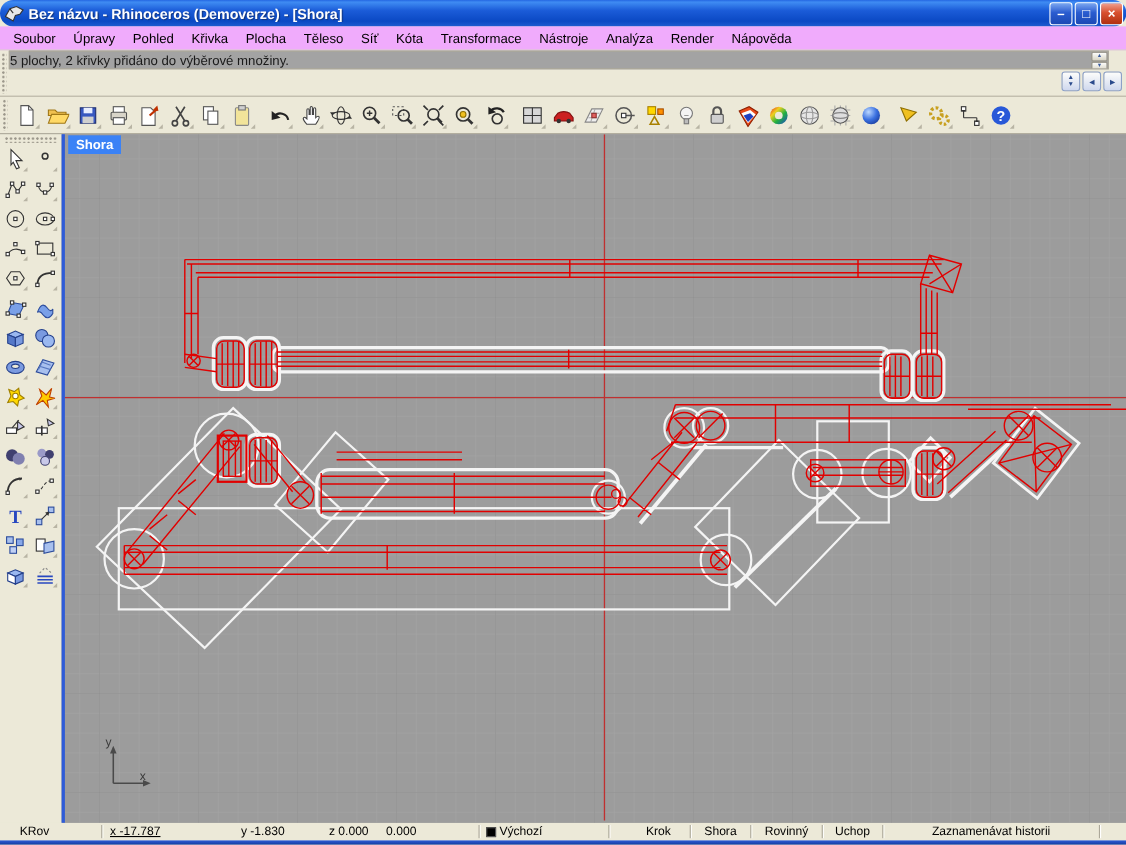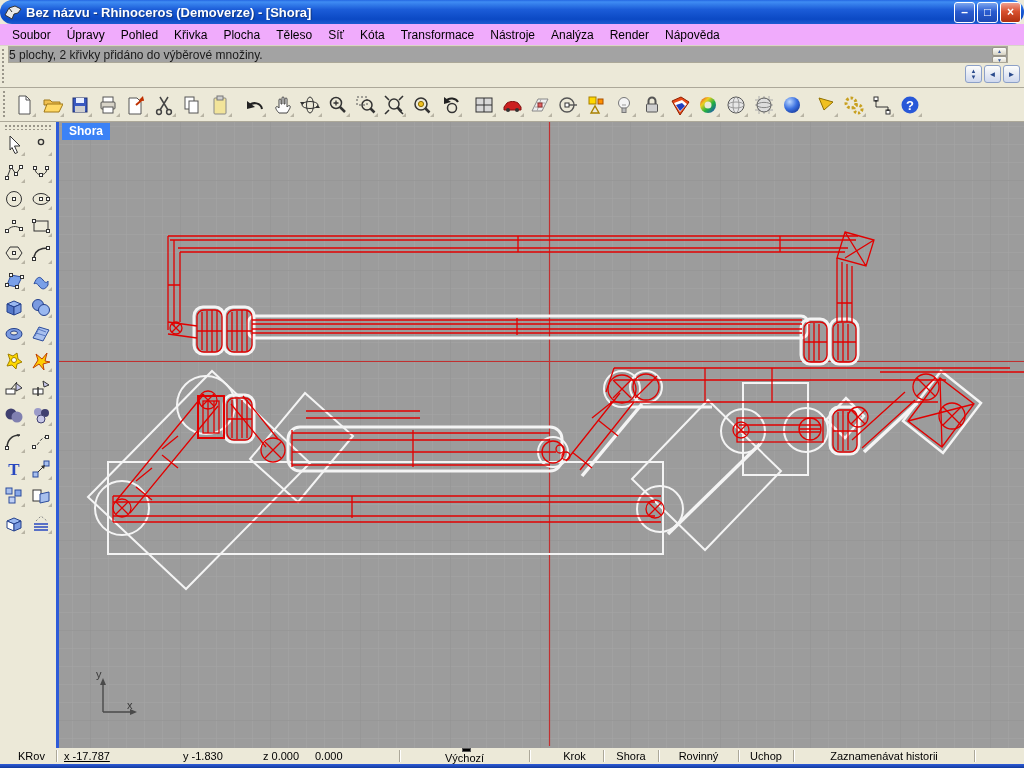--- a/index.html
+++ b/index.html
@@ -694,36 +694,36 @@
         <polygon points="137,712 130,709 130,715" fill="#4a4a4a" stroke="none"></polygon>
         <text x="96" y="678" font-size="11" fill="#3a3a3a" stroke="none">y</text>
         <text x="127" y="709" font-size="11" fill="#3a3a3a" stroke="none">x</text>
       </g>
     </svg>
     <div id="vp-label">Shora</div>
   </div>
 </div>
 
 <div id="statusbar">
-  <div class="sb-cell" style="width:56px;padding-left:18px;">KRov</div>
+  <div class="sb-cell" style="width:92px;padding-left:18px;">KRov</div>
   <div class="sb-sep"></div>
   <div class="sb-cell" style="width:119px;padding-left:7px;text-decoration:underline;">x -17.787</div>
   <div class="sb-cell" style="width:80px;padding-left:7px;">y -1.830</div>
   <div class="sb-cell" style="width:57px;padding-left:7px;">z 0.000</div>
   <div class="sb-cell" style="width:86px;padding-left:2px;">0.000</div>
   <div class="sb-sep"></div>
-  <div class="sb-cell" style="width:129px;flex-direction:column;">
+  <div class="sb-cell" style="width:117px;">
     <span class="swatch"></span>
     <span>Výchozí</span>
   </div>
   <div class="sb-sep"></div>
   <div class="sb-cell" style="width:73px;justify-content:center;padding-left:16px;">Krok</div>
   <div class="sb-sep"></div>
   <div class="sb-cell" style="width:54px;justify-content:center;">Shora</div>
   <div class="sb-sep"></div>
-  <div class="sb-cell" style="width:79px;justify-content:center;">Rovinný</div>
+  <div class="sb-cell" style="width:64px;justify-content:center;">Rovinný</div>
   <div class="sb-sep"></div>
   <div class="sb-cell" style="width:54px;justify-content:center;">Uchop</div>
   <div class="sb-sep"></div>
-  <div class="sb-cell" style="width:180px;justify-content:center;">Zaznamenávat historii</div>
+  <div class="sb-cell" style="width:196px;justify-content:center;">Zaznamenávat historii</div>
   <div class="sb-sep"></div>
 </div>
 <div id="winbottom"></div>
 
 </body></html>

